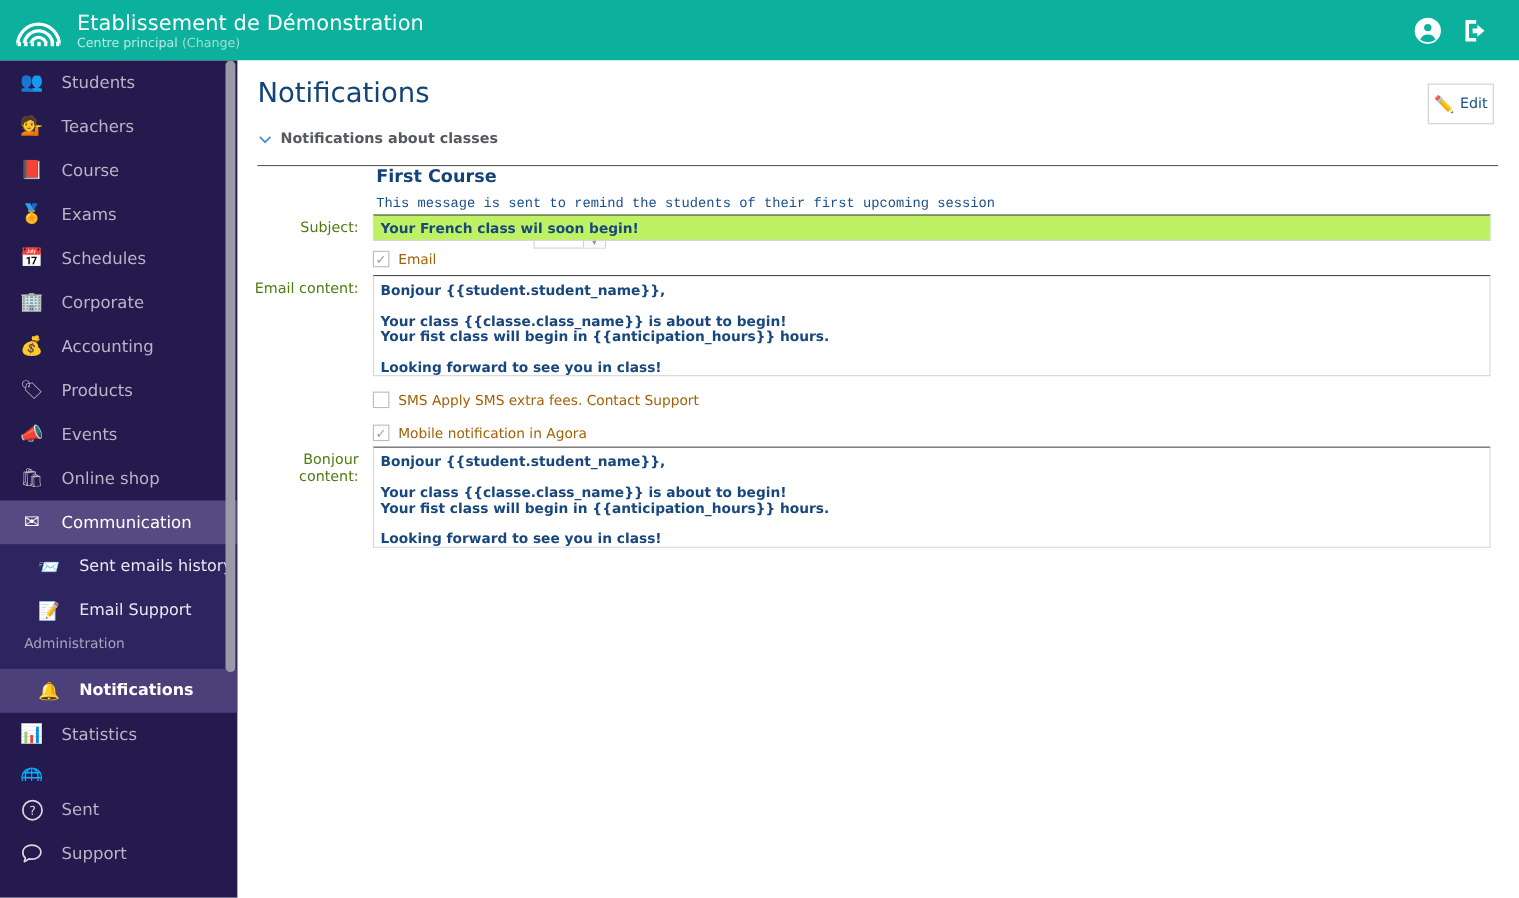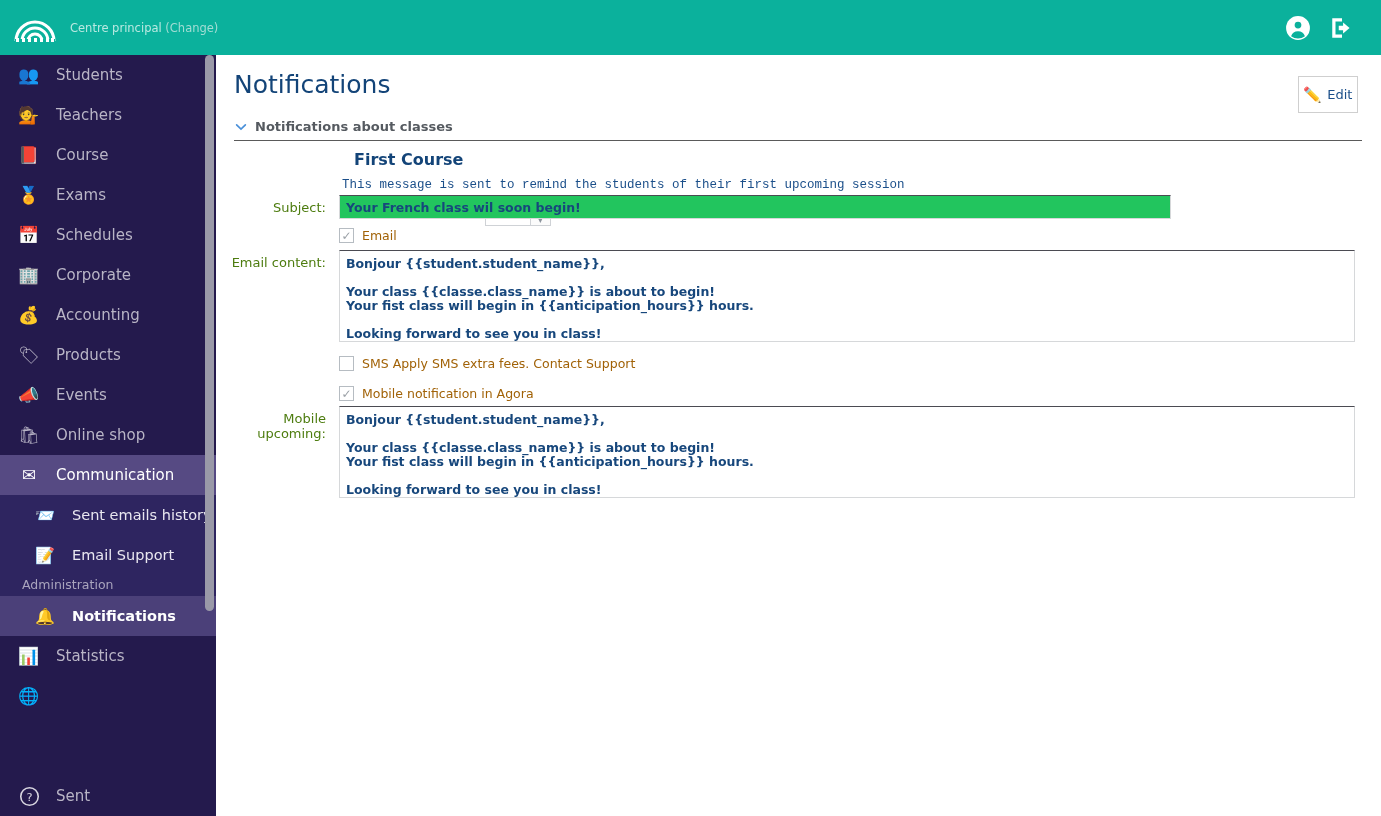--- a/index.html
+++ b/index.html
@@ -65,21 +65,21 @@
     color: #e9e7f0; font-size: 14.5px; cursor: pointer;
     padding-left: 28px;
   }
   .sub-item .ico {
     width: 34px; font-size: 16px; display: flex;
     align-items: center; justify-content: center;
     flex: none; margin-right: 10px;
   }
   .sub-head {
     color: #a9a4bd; font-size: 12.5px;
-    padding: 2px 0 4px 22px;
+    padding: 2px 0 16px 22px;
   }
   .sub-item.active { background: #4b4079; color: #ffffff; font-weight: bold; }
 
   #sidebar-bottom { position: absolute; left: 0; bottom: 0; width: 216px; }
   .bottom-item {
     height: 40px; display: flex; align-items: center;
     color: #b9b5c6; font-size: 15px; cursor: pointer; padding-left: 12px;
   }
   .bottom-item .ico {
     width: 34px; display: flex; align-items: center; justify-content: center;
@@ -107,29 +107,29 @@
     border: 1px solid #cfcfcf; background: #ffffff;
     display: flex; align-items: center; justify-content: center;
     gap: 5px; cursor: pointer;
   }
   #edit-btn .ico { font-size: 15px; }
   #edit-btn .lbl { font-size: 13px; color: #1b4f8a; }
 
   #section-head {
     position: absolute; top: 64px; left: 18px; width: 1128px;
     display: flex; align-items: center; gap: 7px;
-    padding-bottom: 6px; border-bottom: 1px solid #5a5a5a;
+    padding-bottom: 16px; border-bottom: 1px solid #5a5a5a;
     cursor: pointer;
   }
   #section-head .lbl { font-size: 13px; font-weight: bold; color: #555a60; }
 
   #form { position: absolute; top: 95px; left: 0; width: 1165px; }
 
   .course-title {
-    position: absolute; top: 0; left: 138px;
+    position: absolute; top: 0; left: 126px;
     font-size: 16px; font-weight: bold; color: #134478;
   }
   .course-desc {
     position: absolute; top: 28px; left: 126px;
     font-size: 12.5px; color: #1b4f8a; font-family: Liberation Mono, monospace;
   }
   .anticip-row {
     position: absolute; top: 52px; left: 123px;
     display: flex; align-items: center; gap: 8px;
   }
@@ -153,23 +153,23 @@
     flex: 1; display: flex; align-items: center; justify-content: center;
     font-size: 8px; color: #8a929b; background: #fbfbfb; cursor: pointer;
   }
   .spin .btns span:first-child { border-bottom: 1px solid #e2e5e8; }
 
   .flabel {
     position: absolute; font-size: 13px; color: #4d7c0f;
     text-align: right; width: 100px;
   }
   .finput {
-    position: absolute; left: 123px; width: 832px;
+    position: absolute; left: 123px; width: 1016px;
     border: 1px solid #d6d8da; border-top: 1px solid #4b4b52;
-    background: #22c55e; padding: 5px 6px;
+    background: #bef264; padding: 5px 6px;
     font-size: 12.5px; font-weight: bold; color: #17477c;
     font-family: "DejaVu Sans", "Liberation Sans", sans-serif;
   }
   .ftext {
     position: absolute; left: 123px; width: 1016px;
     border: 1px solid #d6d8da; border-top: 1px solid #4b4b52;
     background: #ffffff; padding: 6px;
     font-size: 12.5px; font-weight: bold; color: #17477c;
     line-height: 14px; white-space: pre-wrap;
     font-family: "DejaVu Sans", "Liberation Sans", sans-serif;
@@ -205,20 +205,21 @@
           <rect x="9" y="25" width="3" height="4"></rect>
         <rect x="15" y="25" width="3" height="4"></rect>
           <rect x="21" y="25" width="3" height="4"></rect>
         <rect x="27" y="25" width="3" height="4"></rect>
           <rect x="33" y="25" width="3" height="4"></rect>
         <rect x="38" y="25" width="3" height="4"></rect>
       </g>
     </svg>
   </div>
   <div id="brand-block">
+    <div id="brand-title">Etablissement de Démonstration</div>
     <div id="brand-sub">
       <span>Centre principal</span>
       <span class="chg">(Change)</span>
     </div>
   </div>
   <div id="topbar-actions">
     <svg class="tb-icon" viewBox="0 0 24 24">
       <circle cx="12" cy="12" r="11" fill="#ffffff"></circle>
       <circle cx="12" cy="9.3" r="3.1" fill="#0bb19c"></circle>
       <path d="M5.6 19.6a6.8 6.8 0 0 1 12.8 0 11 11 0 0 1-12.8 0z" fill="#0bb19c"></path>
@@ -310,20 +311,28 @@
   <div id="sidebar-bottom">
     <div class="bottom-item">
       <span class="ico">
         <svg width="21" height="21" viewBox="0 0 24 24">
           <circle cx="12" cy="12" r="10" fill="none" stroke="#d8d6e0" stroke-width="1.8"></circle>
           <text x="12" y="17" font-size="13" fill="#d8d6e0" text-anchor="middle" font-family="DejaVu Sans, sans-serif">?</text>
         </svg>
       </span>
       <span>Sent</span>
     </div>
+    <div class="bottom-item" style="margin-bottom:20px;">
+      <span class="ico">
+        <svg width="22" height="22" viewBox="0 0 24 24">
+          <path d="M12 3.5c5 0 9 3.1 9 7 0 3.9-4 7-9 7-.9 0-1.8-.1-2.6-.3L4.5 20l1-3.6C3.6 15.1 3 13.3 3 10.5c0-3.9 4-7 9-7z" fill="none" stroke="#d8d6e0" stroke-width="1.7" stroke-linejoin="round"></path>
+        </svg>
+      </span>
+      <span>Support</span>
+    </div>
   </div>
 </div>
 
 <div id="main">
 
   <div id="page-title">Notifications</div>
 
   <div id="edit-btn">
     <span class="ico">✏️</span>
     <span class="lbl">Edit</span>
@@ -372,21 +381,21 @@
     <div class="cbrow" style="top:206px;">
       <span class="cbox"></span>
       <span class="cblabel">SMS Apply SMS extra fees. Contact Support</span>
     </div>
 
     <div class="cbrow" style="top:236px;">
       <span class="cbox">✓</span>
       <span class="cblabel">Mobile notification in Agora</span>
     </div>
 
-    <div class="flabel" style="top:261px; left:10px;">Mobile upcoming:</div>
+    <div class="flabel" style="top:261px; left:10px;">Bonjour content:</div>
     <textarea class="ftext" style="top: 256px; height: 92px;" readonly="">Bonjour {{student.student_name}},
 
 Your class {{classe.class_name}} is about to begin!
 Your fist class will begin in {{anticipation_hours}} hours.
 
 Looking forward to see you in class!</textarea>
 
   </div>
 </div>
 

